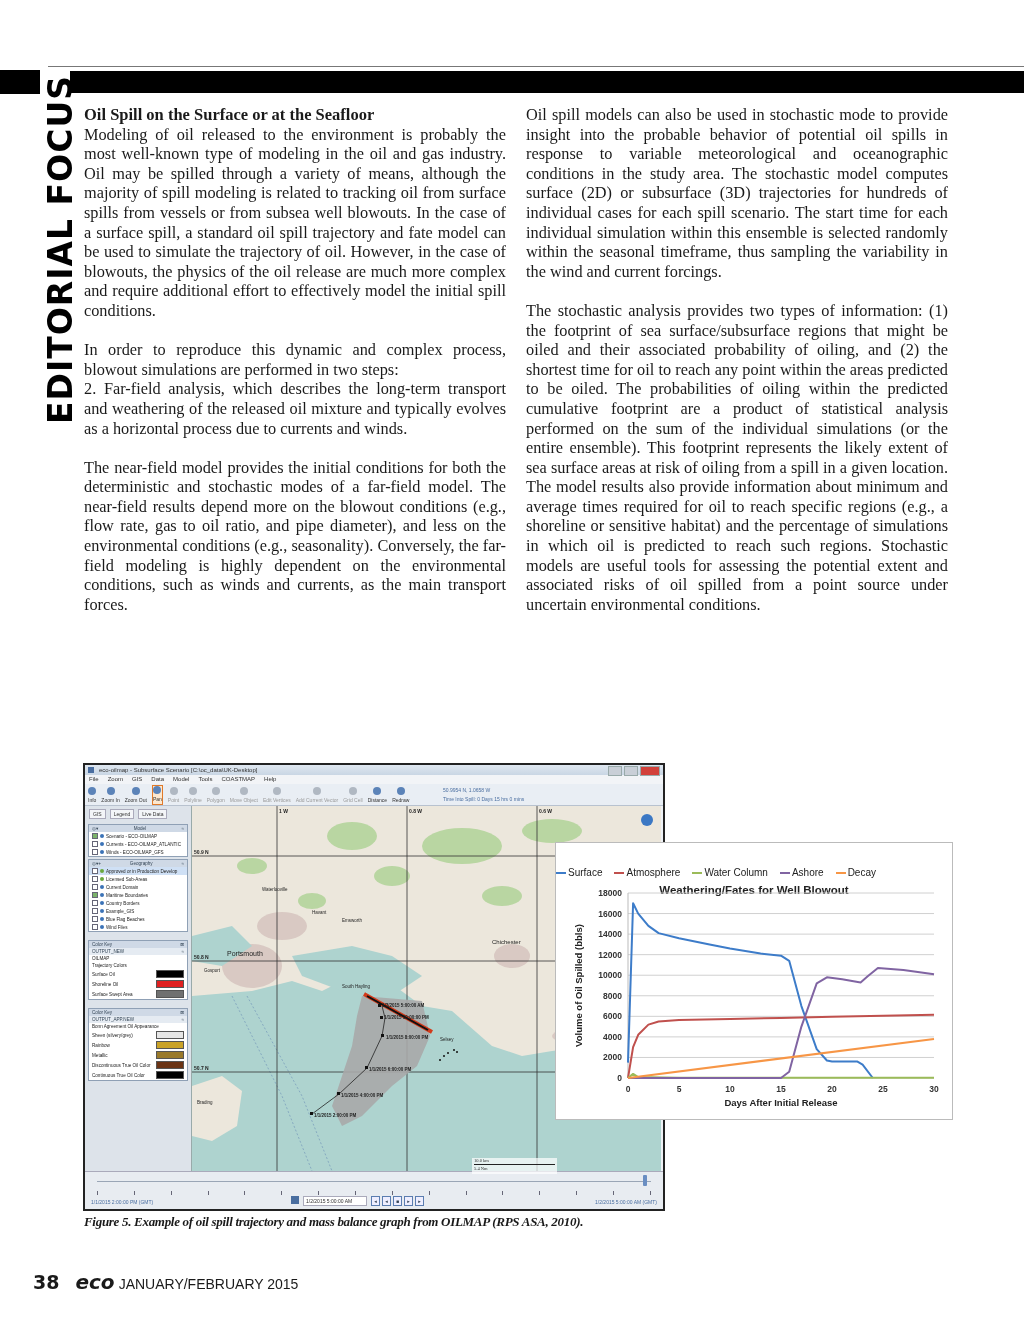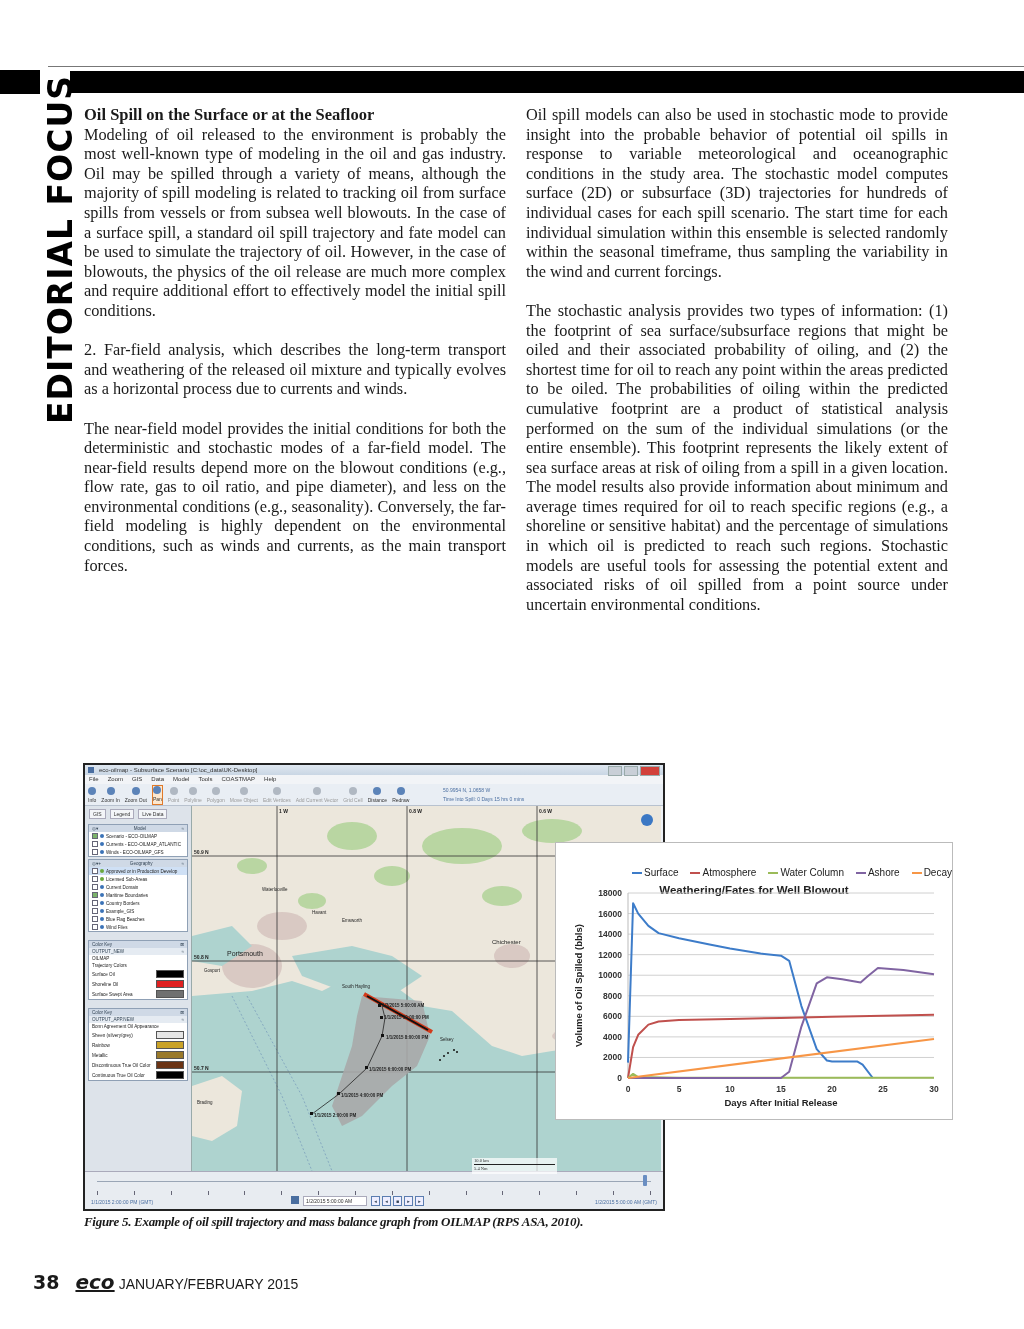--- a/index.html
+++ b/index.html
@@ -50,42 +50,43 @@
   .tl-start{position:absolute;left:6px;top:27px;}
   .tl-end{position:absolute;right:6px;top:27px;}
   .tl-field{position:absolute;left:218px;top:24px;width:60px;height:8px;background:#fff;border:1px solid #aab;font-size:5px;line-height:8px;padding-left:2px;color:#333;}
   .tl-edit{position:absolute;left:206px;top:24px;width:8px;height:8px;background:#4a6ea0;}
   .tl-nav{position:absolute;left:286px;top:24px;display:flex;gap:2px;}
   .tl-nav span{width:7px;height:8px;border:1px solid #5b7db0;background:#eef;font-size:5px;line-height:8px;text-align:center;color:#345;}
   .scalebar{position:absolute;left:472px;top:1158px;width:85px;height:16px;background:rgba(255,255,255,.7);font-size:4.5px;color:#333;}
   
   .chart{position:absolute;left:555px;top:842px;width:396px;height:276px;background:#fff;border:1px solid #bbb;font-family:"Liberation Sans","DejaVu Sans",sans-serif;}
   .chart-title{position:absolute;left:0;right:0;top:5px;text-align:center;font-weight:bold;font-size:11.5px;color:#222;margin-top:36px;}
-  .legend{position:absolute;left:0;right:0;top:24px;display:flex;justify-content:flex-end;gap:12px;font-size:10px;color:#222;}
+  .legend{position:absolute;left:0;right:0;top:24px;display:flex;justify-content:flex-start;gap:12px;font-size:10px;color:#222;}
   .legend .li{display:flex;align-items:center;gap:2px;}
   .legend .ln{display:inline-block;width:10px;height:2px;}
   .caption{position:absolute;left:84px;top:1214px;font-style:italic;font-weight:bold;font-size:13px;font-family:"Liberation Serif",serif;letter-spacing:-0.3px;}
   .footer{position:absolute;left:33px;top:1248px;display:flex;align-items:baseline;gap:8px;}
   .footer .pg{font-family:"DejaVu Sans","Liberation Sans",sans-serif;font-weight:900;font-size:19px;margin-top:23px;}
-  .footer .eco{font-family:"DejaVu Sans","Liberation Sans",sans-serif;font-weight:900;font-style:italic;font-size:20px;margin-left:8px;text-decoration:underline;}
+  .footer .eco{font-family:"DejaVu Sans","Liberation Sans",sans-serif;font-weight:900;font-style:italic;font-size:20px;margin-left:8px;}
   .footer .issue{font-family:"Liberation Sans","DejaVu Sans",sans-serif;font-size:14px;margin-left:-4px;}
 </style>
 </head>
 <body>
 
 <div class="top-rule"></div>
 <div class="side-block"></div>
 <div class="top-bar"></div>
 <div class="side-label">
     <span>EDITORIAL FOCUS</span>
   </div>
 
 <div class="col left">
   <h3>Oil Spill on the Surface or at the Seafloor</h3>
   <p>Modeling of oil released to the environment is probably the most well-known type of modeling in the oil and gas industry.  Oil may be spilled through a variety of means, although the majority of spill modeling is related to tracking oil from surface spills from vessels or from subsea well blowouts.  In the case of a surface spill, a standard oil spill trajectory and fate model can be used to simulate the trajectory of oil.  However, in the case of blowouts, the physics of the oil release are much more complex and require additional effort to effectively model the initial spill conditions.</p>
+  <p class="tight">In order to reproduce this dynamic and complex process, blowout simulations are performed in two steps:</p>
   <p>2. Far-field analysis, which describes the long-term transport and weathering of the released oil mixture and typically evolves as a horizontal process due to currents and winds.</p>
   <p>The near-field model provides the initial conditions for both the deterministic and stochastic modes of a far-field model.  The near-field results depend more on the blowout conditions (e.g., flow rate, gas to oil ratio, and pipe diameter), and less on the environmental conditions (e.g., seasonality).  Conversely, the far-field modeling is highly dependent on the environmental conditions, such as winds and currents, as the main transport forces.</p>
 </div>
 
 <div class="col right">
   <p>Oil spill models can also be used in stochastic mode to provide insight into the probable behavior of potential oil spills in response to variable meteorological and oceanographic conditions in the study area. The stochastic model computes surface (2D) or subsurface (3D) trajectories for hundreds of individual cases for each spill scenario.  The start time for each individual simulation within this ensemble is selected randomly within the seasonal timeframe, thus sampling the variability in the wind and current forcings.</p>
   <p>The stochastic analysis provides two types of information: (1) the footprint of sea surface/subsurface regions that might be oiled and their associated probability of oiling, and (2) the shortest time for oil to reach any point within the areas predicted to be oiled. The probabilities of oiling within the predicted cumulative footprint are a product of statistical analysis performed on the sum of the individual simulations (or the entire ensemble).  This footprint represents the likely extent of sea surface areas at risk of oiling from a spill in a given location.  The model results also provide information about minimum and average times required for oil to reach specific regions (e.g., a shoreline or sensitive habitat) and the percentage of simulations in which oil is predicted to reach such regions.  Stochastic models are useful tools for assessing the potential extent and associated risks of oil spilled from a point source under uncertain environmental conditions.</p>
 </div>
 
 <div class="figure">

